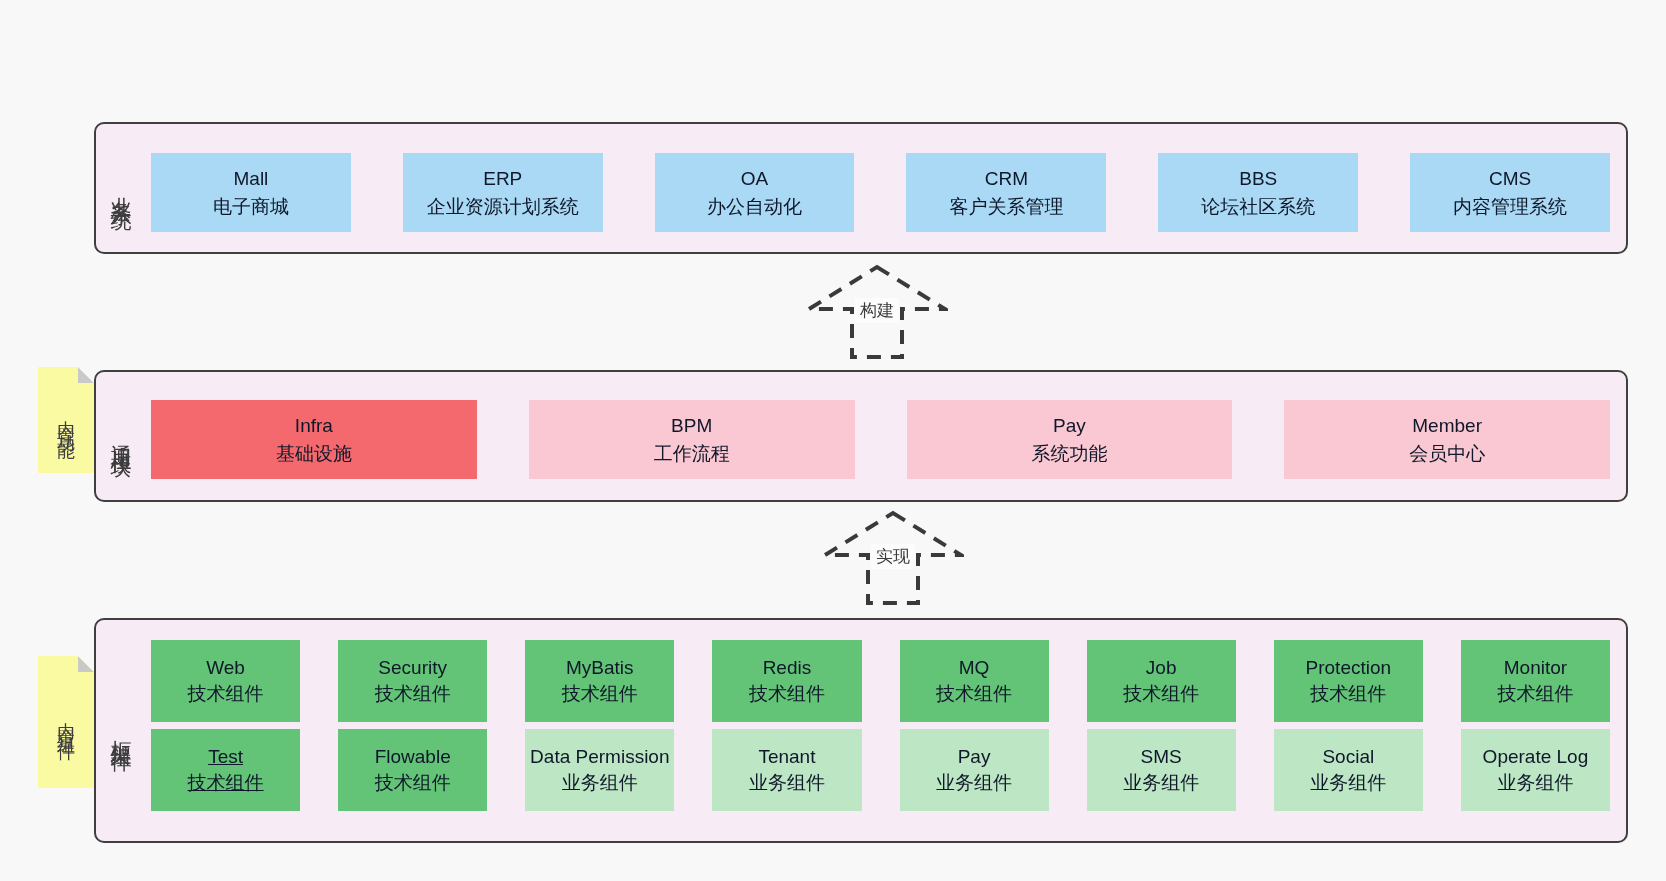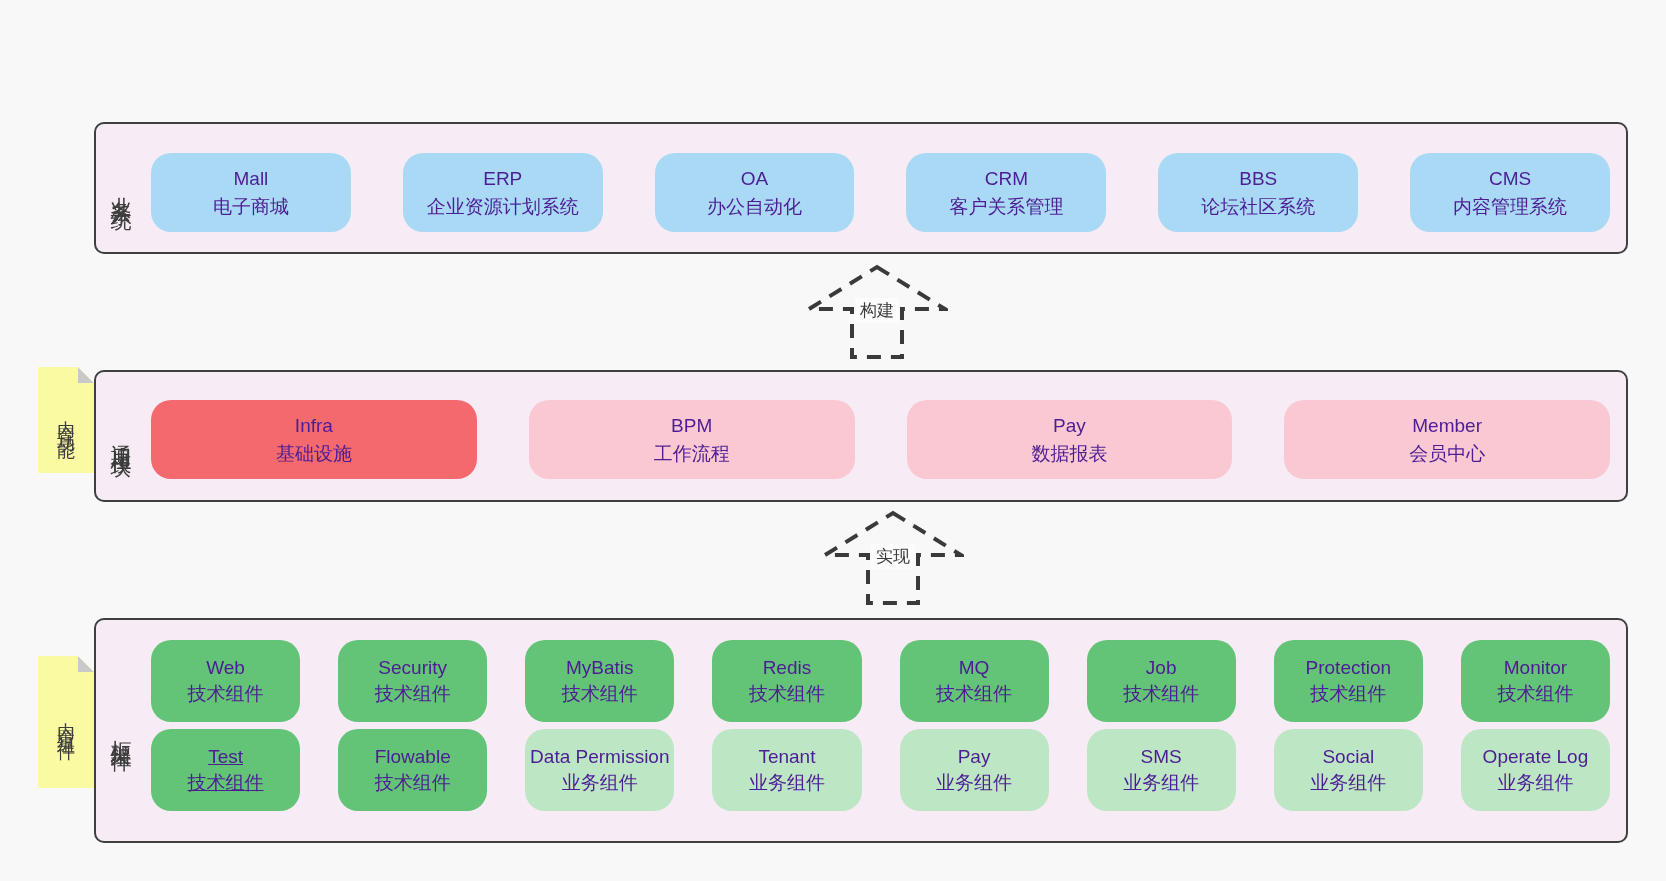--- a/index.html
+++ b/index.html
@@ -22,23 +22,23 @@
     position:absolute;left:11px;top:50%;transform:translateY(-50%);
     writing-mode:vertical-rl;text-orientation:upright;
     font-size:21px;letter-spacing:4px;color:#3c3c3c;white-space:nowrap;
   }
   .boxrow{position:absolute;left:55px;right:16px;display:flex;gap:52px;}
   .panel-top .boxrow{top:29px;height:79px;}
   .panel-mid .boxrow{top:28px;height:79px;}
   .gridwrap{position:absolute;left:55px;right:16px;top:20px;display:flex;flex-direction:column;gap:7px;}
   .row8{display:flex;gap:38px;height:82px;}
   .box{
-    flex:1;border-radius:20px;box-sizing:border-box;padding:2px 4px;
+    flex:1;border-radius:0;box-sizing:border-box;padding:2px 4px;
     display:flex;flex-direction:column;align-items:center;justify-content:center;
-    text-align:center;font-size:19px;line-height:28px;color:#4c1d95;
+    text-align:center;font-size:19px;line-height:28px;color:#0f172a;
   }
   .panel-bottom .box{line-height:26px;}
   .box div{width:100%;}
   
   .note{
     position:absolute;left:38px;width:56px;z-index:0;background:#fafaa2;
     clip-path:polygon(0 0, calc(100% - 16px) 0, 100% 16px, 100% 100%, 0 100%);
     display:flex;align-items:center;justify-content:center;
   }
   .note-1{top:367px;height:106px;}
@@ -111,21 +111,21 @@
         <div class="box" style="background: rgb(244, 105, 110);">
           <div>Infra</div>
           <div>基础设施</div>
         </div>
         <div class="box" style="background: rgb(249, 200, 210);">
           <div>BPM</div>
           <div>工作流程</div>
         </div>
         <div class="box" style="background: rgb(249, 200, 210);">
           <div>Pay</div>
-          <div>数据报表</div>
+          <div>系统功能</div>
         </div>
         <div class="box" style="background: rgb(249, 200, 210);">
           <div>Member</div>
           <div>会员中心</div>
         </div>
       </div>
   </section>
 
   <div class="arrow arrow-2">
     <svg width="142" height="98" viewBox="0 0 142 98">

